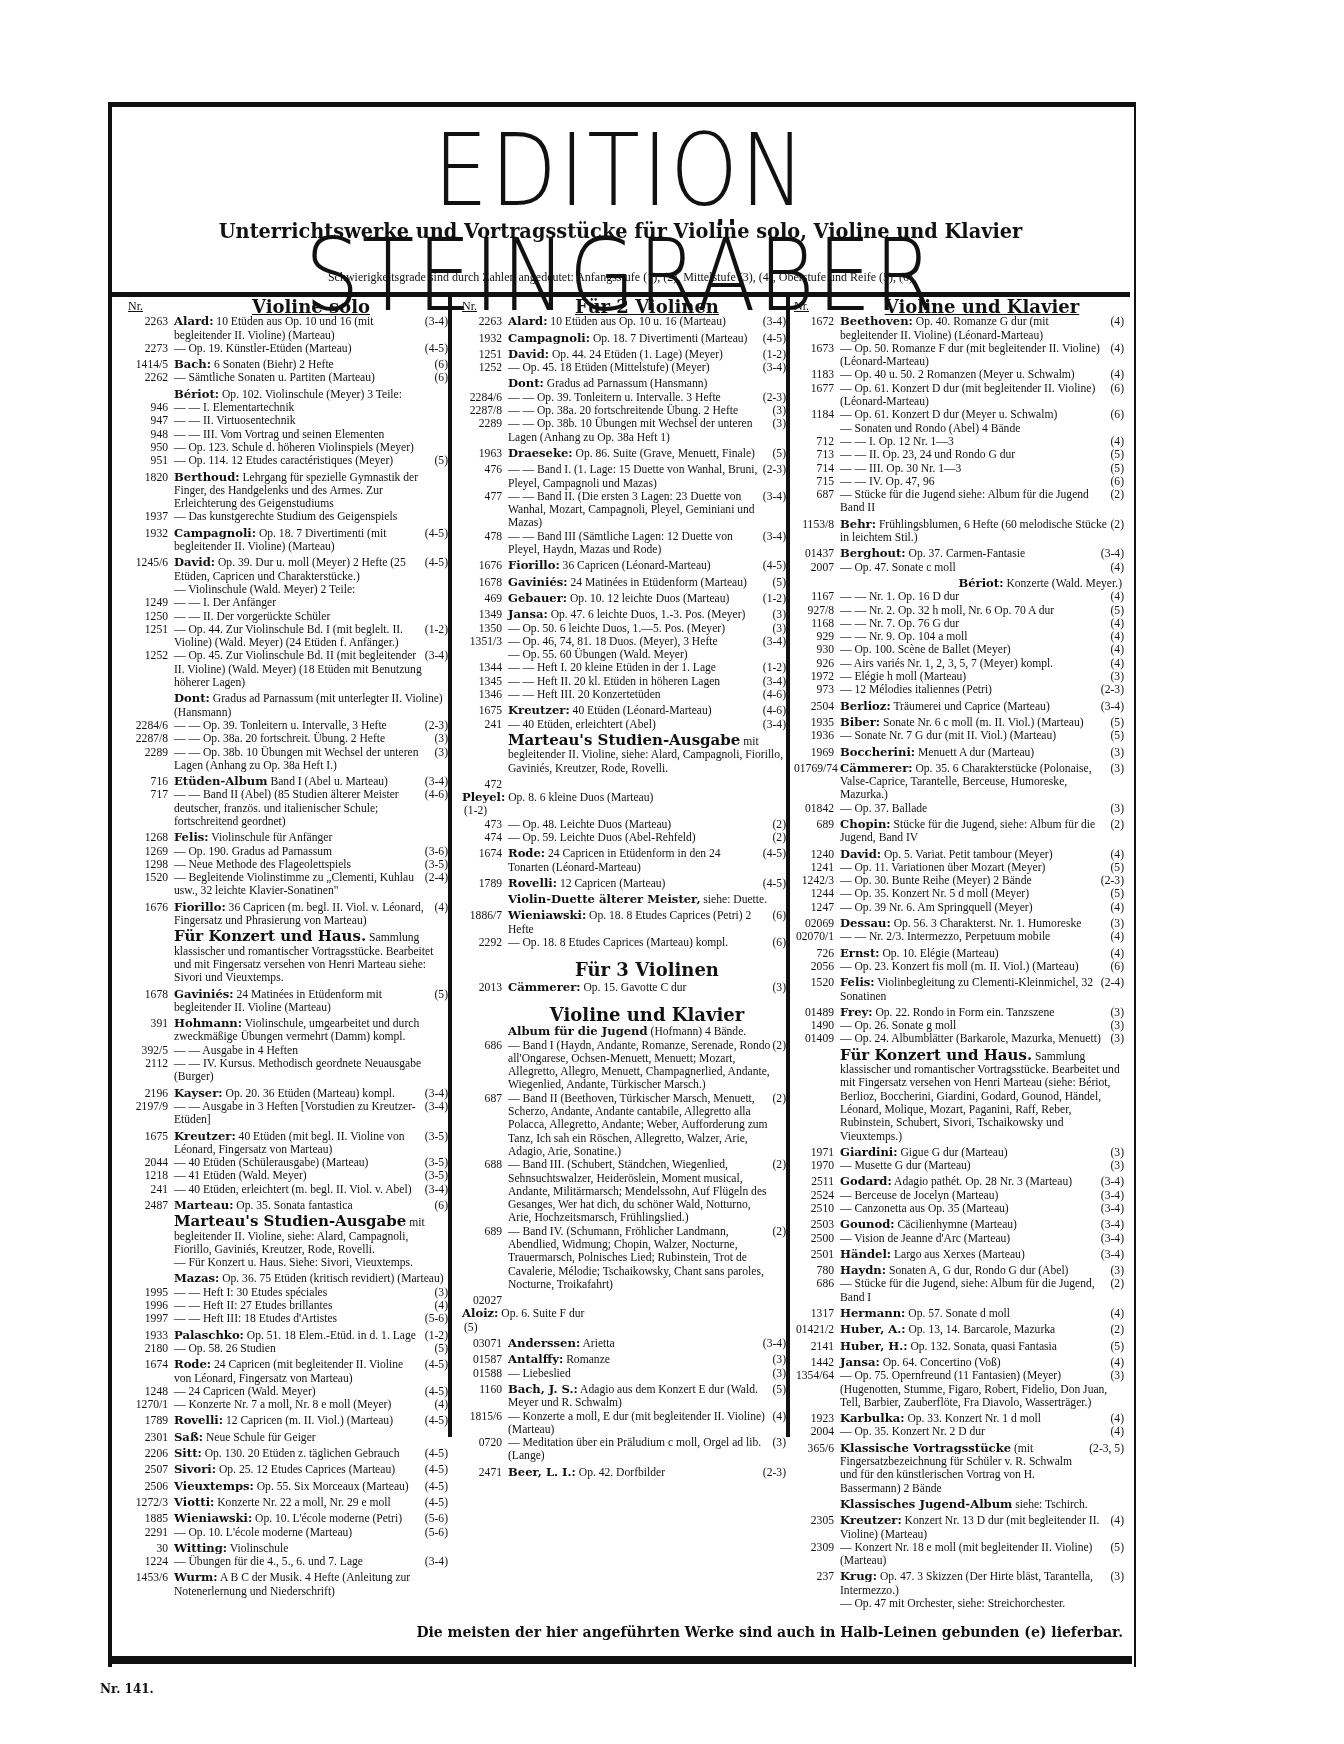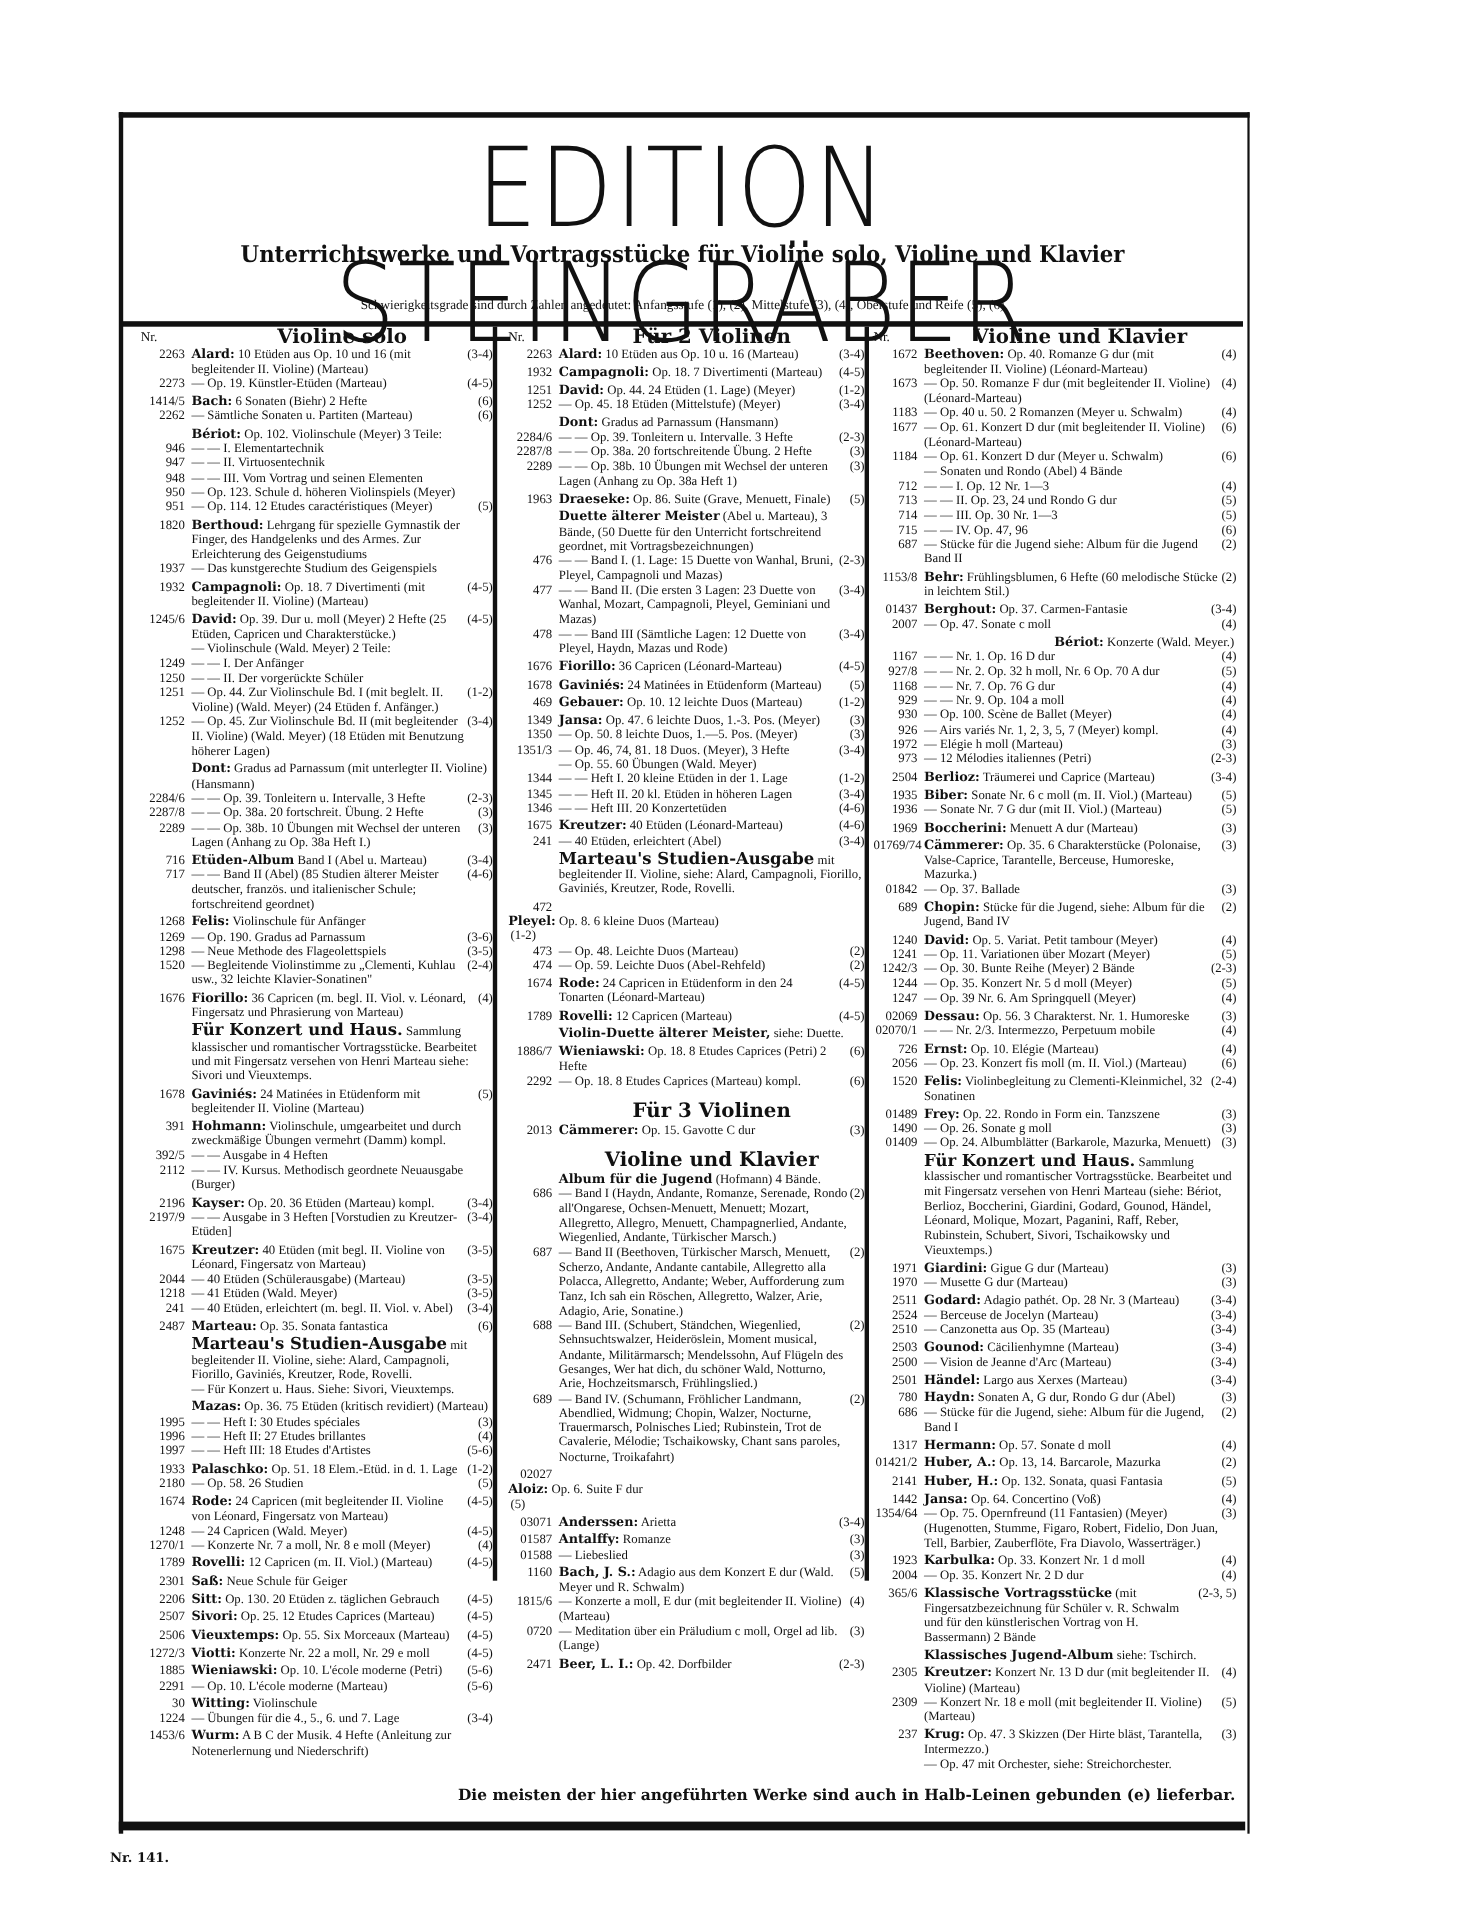--- a/index.html
+++ b/index.html
@@ -10,21 +10,21 @@
   .subtitle{position:absolute;left:118px;top:218px;width:1005px;text-align:center;font-family:"DejaVu Serif",serif;font-weight:bold;font-size:21px;transform:scaleX(0.92);}
   .grades-note{position:absolute;left:118px;top:270px;width:1005px;text-align:center;font-family:"Liberation Serif",serif;font-size:12px;}
   .rule{position:absolute;left:110px;top:292px;width:1020px;height:5px;background:#111;}
   .col{position:absolute;top:300px;font-family:"Liberation Serif",serif;font-size:11.6px;line-height:13.3px;}
   .col1{left:128px;width:320px;}
   .col2{left:462px;width:324px;}
   .col3{left:794px;width:330px;}
   .vline{position:absolute;top:297px;width:4px;background:#111;height:1140px;}
   .vl1{left:448px;}
   .vl2{left:786px;}
-  .colhead{display:flex;align-items:center;margin:0 0 2px 0;}
+  .colhead{display:flex;align-items:center;margin:0 0 2px 0;text-decoration:underline;}
   .colhead .nr{width:46px;font-size:12px;}
   .colhead h2{margin:0;font-family:"DejaVu Serif",serif;font-weight:bold;font-size:18px;flex:1;text-align:center;}
   .sechead{font-family:"DejaVu Serif",serif;font-weight:bold;font-size:18px;text-align:center;margin:14px 0 4px 46px;}
   .row{display:flex;}
   .row .num{width:40px;text-align:right;padding-right:6px;flex:none;}
   .row .txt{flex:1;}
   .row .grade{flex:none;padding-left:2px;}
   b.c{font-family:"DejaVu Serif",serif;font-weight:bold;}
   .big{font-family:"DejaVu Serif",serif;font-weight:bold;font-size:15px;}
   .footer-note{position:absolute;left:118px;top:1624px;width:1005px;text-align:right;font-family:"DejaVu Serif",serif;font-weight:bold;font-size:14px;}
@@ -415,21 +415,20 @@
       <span class="txt"><span>— — Op. 38b. 10 Übungen mit Wechsel der unteren Lagen (Anhang zu Op. 38a Heft 1)</span></span>
       <span class="grade">(3)</span>
     </div>
     <div class="row" style="margin-top: 3px;">
       <span class="num">1963</span>
       <span class="txt"><b class="c">Draeseke:</b> <span>Op. 86. Suite (Grave, Menuett, Finale)</span></span>
       <span class="grade">(5)</span>
     </div>
     <div class="row" style="margin-top: 3px;">
       <span class="num"></span>
-      <span class="txt"><b class="c">Duette älterer Meister</b> <span>(Abel u. Marteau), 3 Bände, (50 Duette für den Unterricht fortschreitend geordnet, mit Vortragsbezeichnungen)</span></span>
       <span class="grade"></span>
     </div>
     <div class="row">
       <span class="num">476</span>
       <span class="txt"><span>— — Band I. (1. Lage: 15 Duette von Wanhal, Bruni, Pleyel, Campagnoli und Mazas)</span></span>
       <span class="grade">(2-3)</span>
     </div>
     <div class="row">
       <span class="num">477</span>
       <span class="txt"><span>— — Band II. (Die ersten 3 Lagen: 23 Duette von Wanhal, Mozart, Campagnoli, Pleyel, Geminiani und Mazas)</span></span>
@@ -455,21 +454,21 @@
       <span class="txt"><b class="c">Gebauer:</b> <span>Op. 10. 12 leichte Duos (Marteau)</span></span>
       <span class="grade">(1-2)</span>
     </div>
     <div class="row" style="margin-top: 3px;">
       <span class="num">1349</span>
       <span class="txt"><b class="c">Jansa:</b> <span>Op. 47. 6 leichte Duos, 1.-3. Pos. (Meyer)</span></span>
       <span class="grade">(3)</span>
     </div>
     <div class="row">
       <span class="num">1350</span>
-      <span class="txt"><span>— Op. 50. 8 leichte Duos, 1.—5. Pos. (Meyer)</span></span>
+      <span class="txt"><span>— Op. 50. 6 leichte Duos, 1.—5. Pos. (Meyer)</span></span>
       <span class="grade">(3)</span>
     </div>
     <div class="row">
       <span class="num">1351/3</span>
       <span class="txt"><span>— Op. 46, 74, 81. 18 Duos. (Meyer), 3 Hefte</span></span>
       <span class="grade">(3-4)</span>
     </div>
     <div class="row">
       <span class="num"></span>
       <span class="txt"><span>— Op. 55. 60 Übungen (Wald. Meyer)</span></span>

